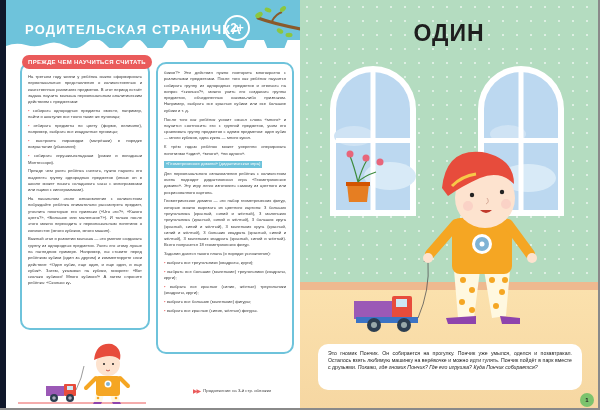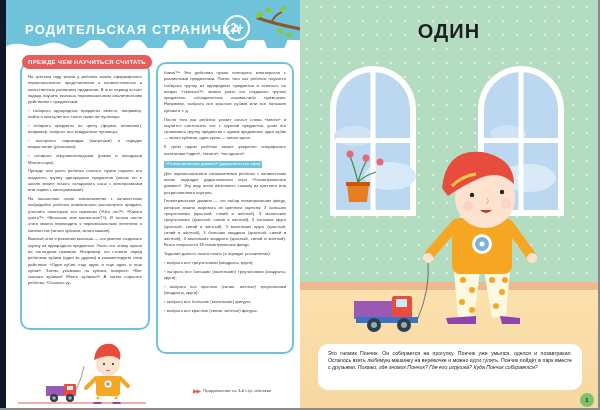--- a/index.html
+++ b/index.html
@@ -29,21 +29,21 @@
   .continue-note { position: absolute; left: 187px; top: 387px; display: flex; align-items: center; gap: 3px; font-size: 4.3px; color: #444; }
   .play-arrows { color: #ea5b5b; font-size: 6px; letter-spacing: -1px; }
 
   
   .right-page { position: relative; width: 298px; height: 408px; overflow: hidden; }
   .wall { position: absolute; left: 0; top: 0; width: 298px; height: 284px; background-color: #b4dcc0;
     background-image: radial-gradient(circle, rgba(255,255,255,0.55) 1px, transparent 1.4px);
     background-size: 14px 14px; }
   .skirting { position: absolute; left: 0; top: 282px; width: 298px; height: 8px; background: #eeb98f; }
   .floor { position: absolute; left: 0; top: 290px; width: 298px; height: 118px; background: linear-gradient(180deg,#fbe1ad 0%, #f6d7a2 100%); }
-  .page-title { position: absolute; left: 0; top: 20px; width: 298px; text-align: center; font-size: 20px; font-weight: bold; color: #1e1e1e; letter-spacing: 1px; }
+  .page-title { position: absolute; left: 0; top: 20px; width: 298px; text-align: center; font-size: 23px; font-weight: bold; color: #1e1e1e; letter-spacing: 1px; }
   .window { position: absolute; top: 66px; width: 86px; height: 150px; }
   .window-left { left: 30px; }
   .window-right { left: 178px; }
   .right-illus { position: absolute; left: 0; top: 140px; width: 298px; height: 200px; }
 
   .story-box { position: absolute; left: 18px; top: 344px; width: 264px; height: 46px; background: #ffffff; border-radius: 10px; padding: 6px 10px; font-size: 5.2px; line-height: 7px; color: #222; text-align: justify; }
   .story-box i { font-style: italic; }
   .page-number { position: absolute; left: 580px; top: 393px; width: 14px; height: 14px; border-radius: 50%; background: #7cc36d; color: #1e1e1e; font-size: 6px; font-weight: bold; display: flex; align-items: center; justify-content: center; }
 </style>
 </head>

